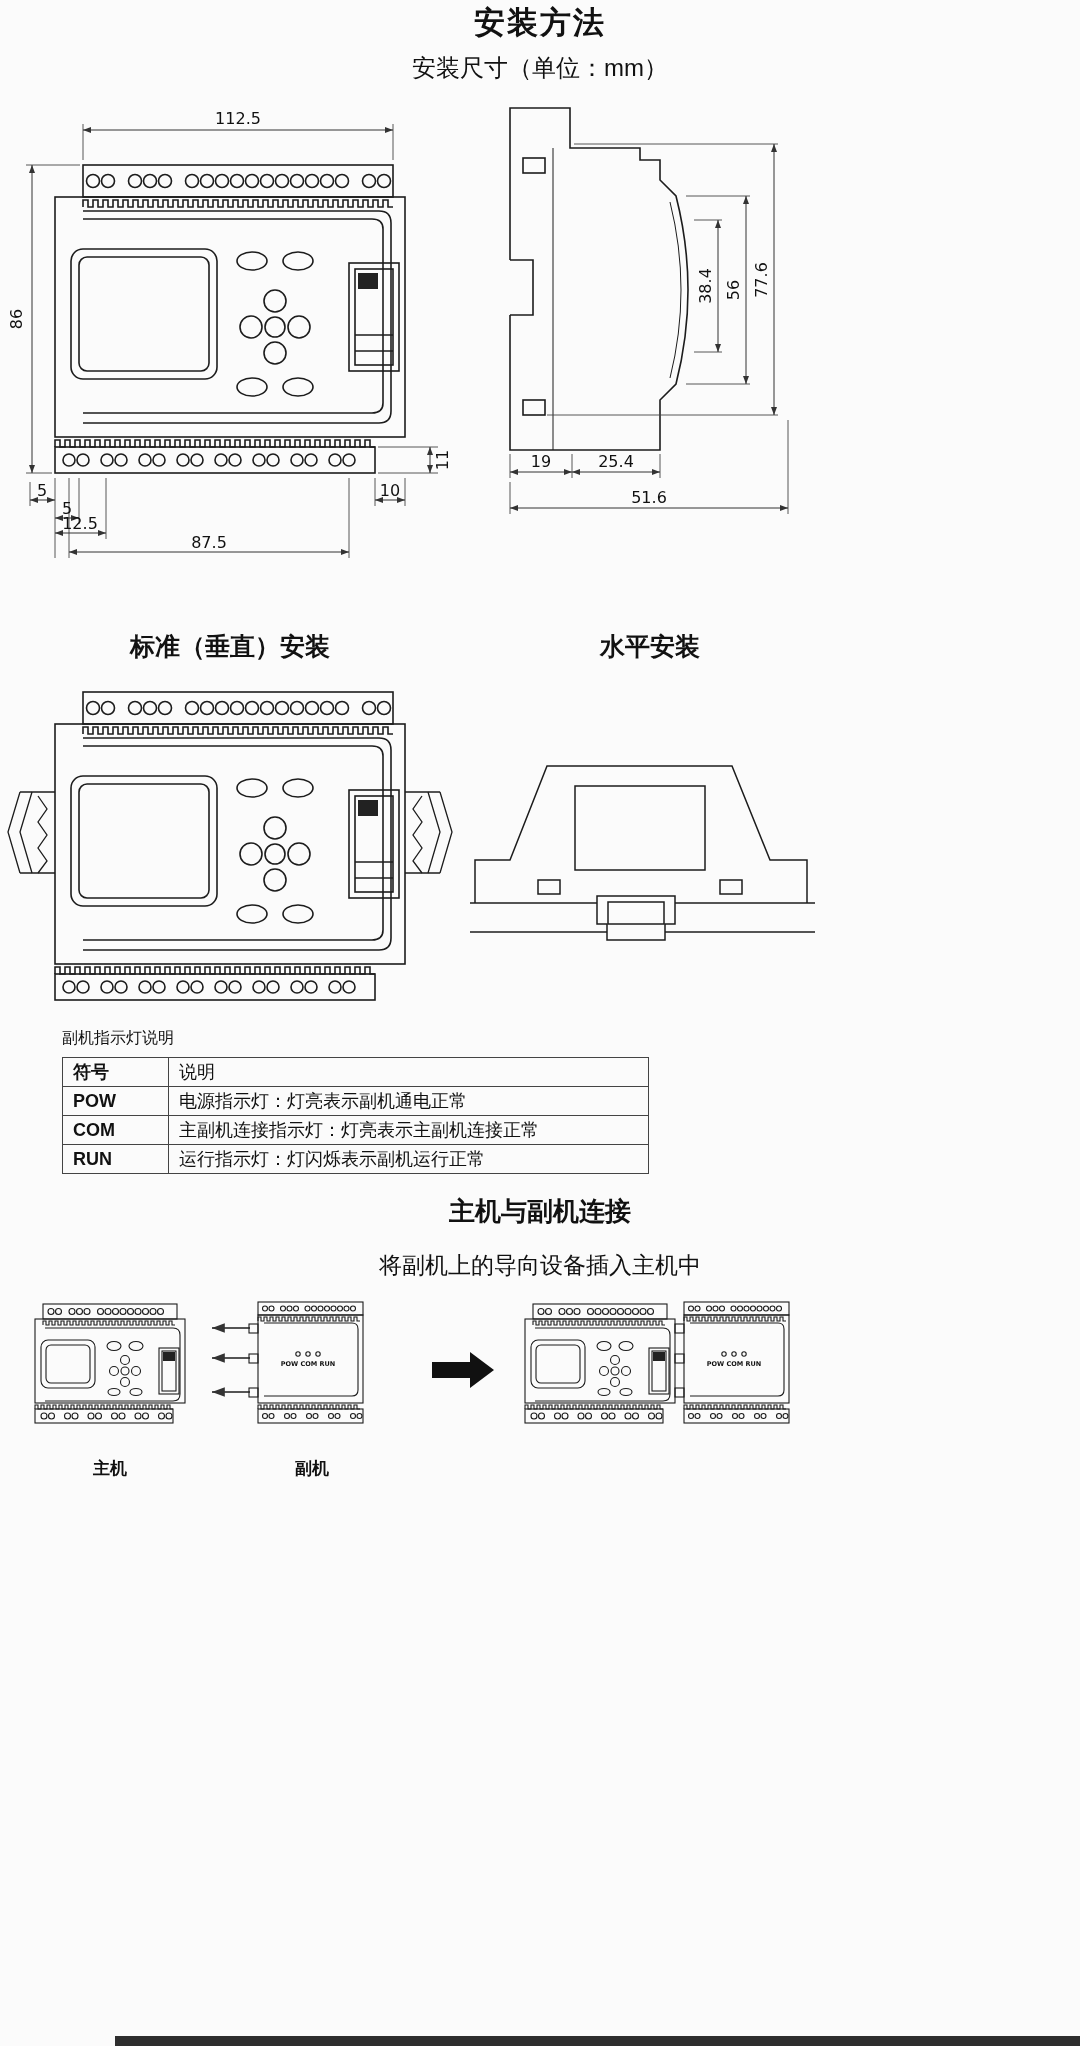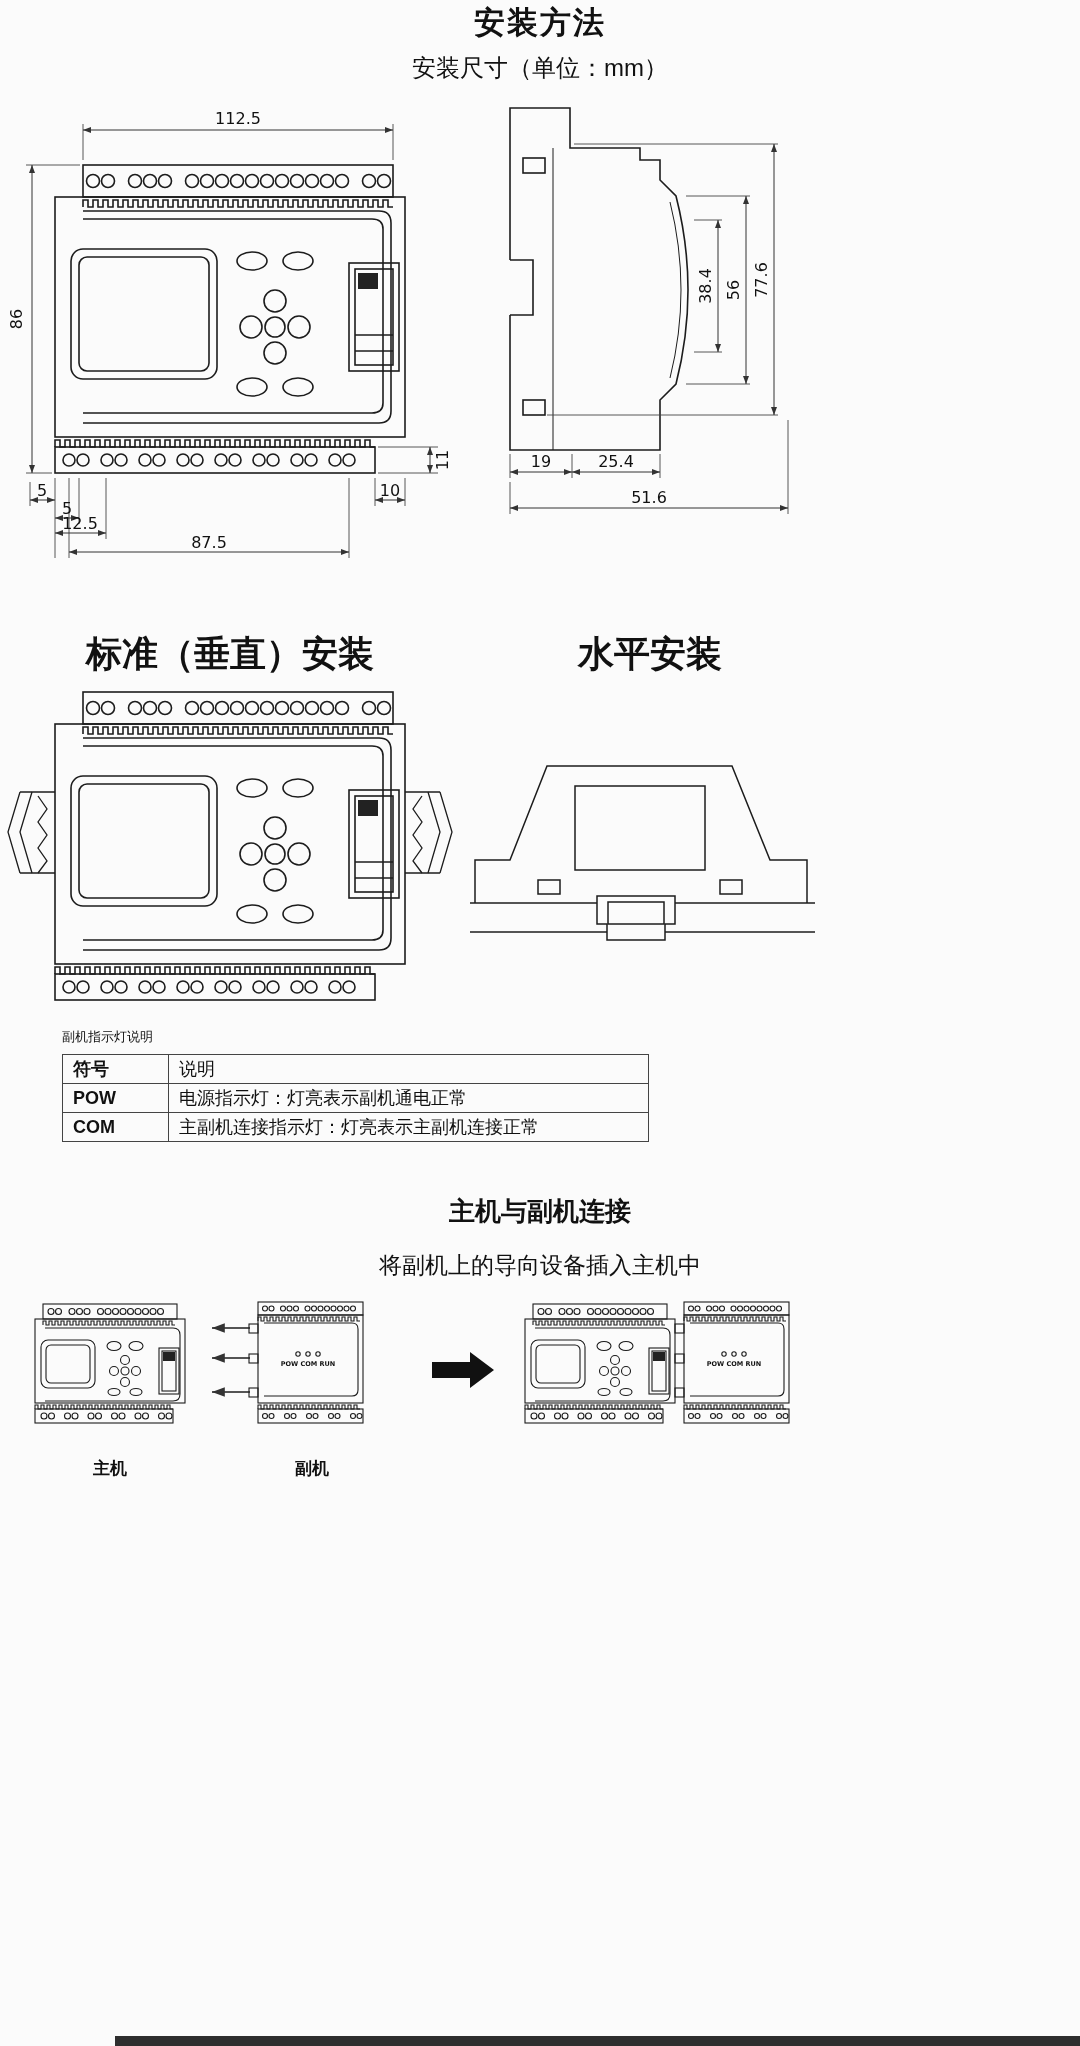--- a/index.html
+++ b/index.html
@@ -3,24 +3,24 @@
 <meta charset="utf-8">
 <style>
   *{margin:0;padding:0;box-sizing:border-box}
   html,body{background:#ffffff}
   body{font-family:"Liberation Sans","DejaVu Sans",sans-serif;color:#111}
   .page{position:relative;width:1080px;height:2046px;background:#fbfbfb;overflow:hidden;margin:0 auto}
   .abs{position:absolute}
   .center{left:0;width:1080px;text-align:center}
   .page-title{top:2px;font-size:31px;font-weight:600;letter-spacing:2px}
   .page-subtitle{top:52px;font-size:24px;font-weight:400}
-  .mount-label{top:630px;font-size:36px;font-weight:700;text-align:center}
+  .mount-label{top:630px;font-size:25px;font-weight:700;text-align:center}
   .conn-title{top:1194px;font-size:26px;font-weight:700}
   .conn-subtitle{top:1250px;font-size:23px;font-weight:400}
-  .caption{font-size:13px;margin-bottom:8px}
+  .caption{font-size:16px;margin-bottom:8px}
   .ind-table{border-collapse:collapse;font-size:18px;background:#fbfbfb}
   .ind-table td{border:1px solid #444;padding:2px 10px;height:26px;vertical-align:middle}
   .ind-table td.sym{width:106px;font-weight:700}
   .ind-table td.desc{width:480px}
   svg{display:block;overflow:visible}
   svg .ext line{stroke:#444;stroke-width:0.9}
   svg .dim line{stroke:#333;stroke-width:1}
   svg .dt text{font-size:16px;fill:#111;font-family:"DejaVu Sans",sans-serif}
   .bottom-bar{top:2036px;left:115px;width:965px;height:10px;background:#2e2e2e}
 </style>
@@ -336,20 +336,24 @@
         <td class="desc">说明</td>
       </tr>
       <tr>
         <td class="sym">POW</td>
         <td class="desc">电源指示灯：灯亮表示副机通电正常</td>
       </tr>
       <tr>
         <td class="sym">COM</td>
         <td class="desc">主副机连接指示灯：灯亮表示主副机连接正常</td>
       </tr>
+      <tr>
+        <td class="sym">RUN</td>
+        <td class="desc">运行指示灯：灯闪烁表示副机运行正常</td>
+      </tr>
     </tbody>
       </table>
   </div>
 
   <div class="abs center conn-title">主机与副机连接</div>
   <div class="abs center conn-subtitle">将副机上的导向设备插入主机中</div>
 
   <svg class="abs" style="left:0;top:1292px" width="1080" height="210" viewBox="0 0 1080 210">
     <use href="#mini-master" x="35" y="12"></use>
     <g stroke="#1c1c1c" stroke-width="1.6">

